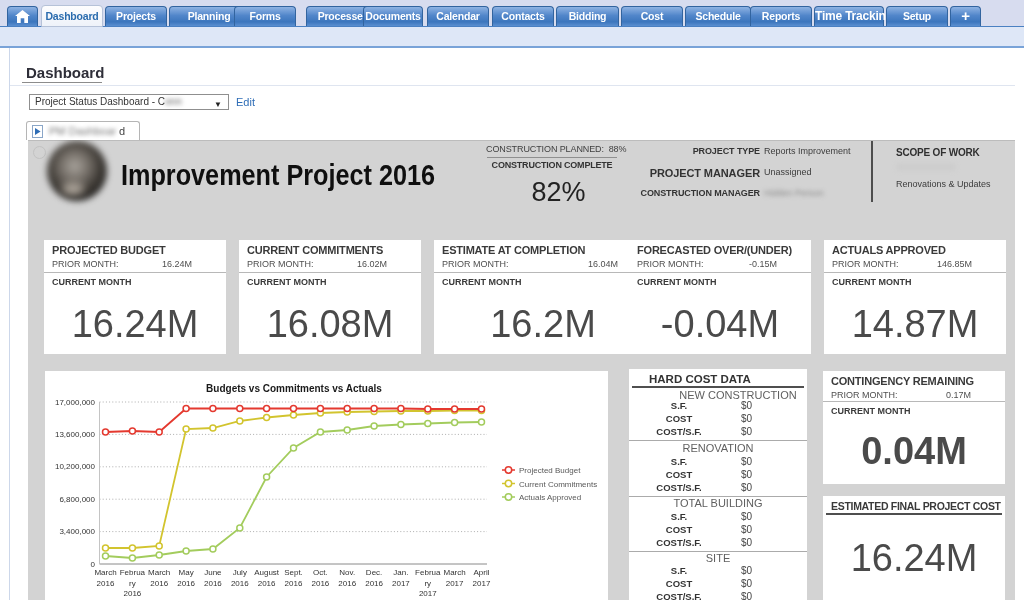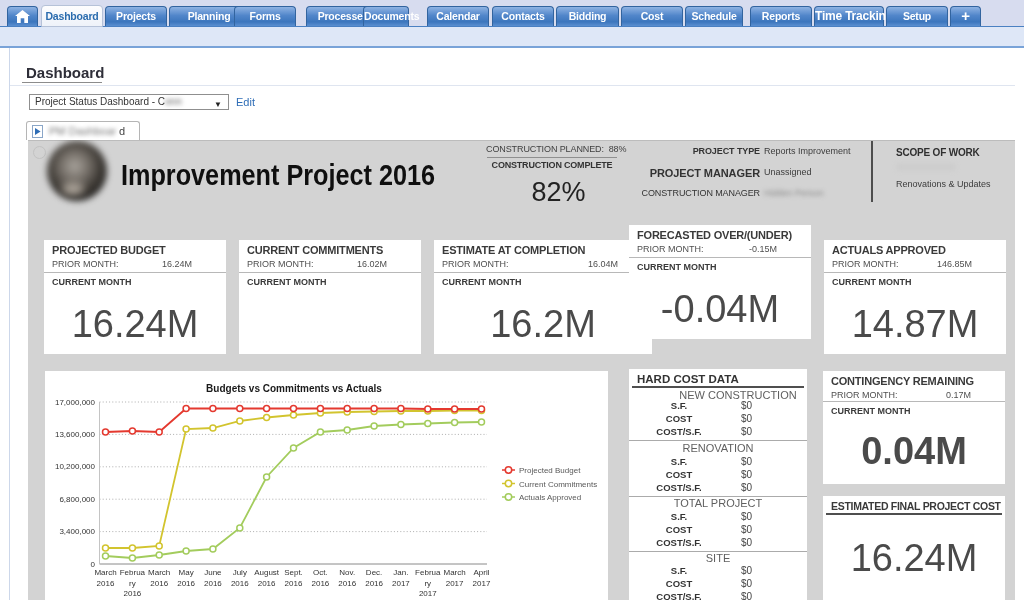--- a/index.html
+++ b/index.html
@@ -34,26 +34,26 @@
 <div class="tab" style="left:7px;width:31px;">
   <svg width="15" height="13" viewBox="0 0 15 13" style="margin-top:3px">
         <path d="M7.5 0 L15 6 L13 6 L13 13 L9.3 13 L9.3 8.2 L5.7 8.2 L5.7 13 L2 13 L2 6 L0 6 Z" fill="#fff"></path>
       </svg>
 </div>
 <div class="tab active" style="left:41px;width:62px;">Dashboard</div>
 <div class="tab" style="left:105px;width:62px;">Projects</div>
 <div class="tab" style="left:169px;width:80px;">Planning</div>
 <div class="tab" style="left:234px;width:62px;">Forms</div>
 <div class="tab" style="left:306px;width:68px;padding-left:6px;">Processes</div>
-<div class="tab" style="left:363px;width:46px;">Documents</div>
+<div class="tab" style="left:363px;width:60px;">Documents</div>
 <div class="tab" style="left:427px;width:62px;">Calendar</div>
 <div class="tab" style="left:492px;width:62px;">Contacts</div>
 <div class="tab" style="left:556px;width:63px;">Bidding</div>
 <div class="tab" style="left:621px;width:62px;">Cost</div>
-<div class="tab" style="left:685px;width:58px;">Schedule</div>
+<div class="tab" style="left:685px;width:66px;">Schedule</div>
 <div class="tab" style="left:750px;width:62px;">Reports</div>
 <div class="tab" style="left:814px;width:70px;font-size:12px;">Time Tracking</div>
 <div class="tab" style="left:886px;width:62px;">Setup</div>
 <div class="tab" style="left:950px;width:31px;font-size:15px;line-height:18px;">+</div>
 <div class="abs" style="left:9px;top:48px;width:1px;height:552px;background:#ccd7ea"></div>
 <div class="abs" style="left:10px;top:85px;width:1005px;height:1px;background:#dfe5f0"></div>
 <div class="abs" style="left:26px;top:64px;font-size:15px;font-weight:bold;color:#2e2e38;">Dashboard</div>
 <div class="abs" style="left:22px;top:82px;width:80px;height:1px;background:#8c8c8c"></div>
 <div class="abs" style="left:29px;top:94px;width:200px;height:16px;background:#fff;border:1px solid #8f8f8f;font-size:11px;color:#333;line-height:14px;padding-left:5px;white-space:nowrap;overflow:hidden;font-size:10px;">Project Status Dashboard - C<span class="blur" style="color:#666;">onn</span><span style="position:absolute;right:6px;top:3px;font-size:8px;color:#222;">▼</span></div>
 <div class="abs" style="left:236px;top:96px;font-size:11px;color:#2e6db6;">Edit</div>
@@ -75,48 +75,49 @@
 
 <div class="abs" style="left:486px;top:144px;width:132px;text-align:center;font-size:9px;letter-spacing:-0.1px;color:#3f3f3f;white-space:nowrap;">CONSTRUCTION PLANNED:&nbsp; 88%</div>
 <div class="abs" style="left:487px;top:157px;width:130px;height:1px;background:#8f8f8f;"></div>
 <div class="abs" style="left:486px;top:160px;width:132px;text-align:center;font-size:9px;font-weight:bold;color:#333;letter-spacing:-0.2px;white-space:nowrap;">CONSTRUCTION COMPLETE</div>
 <div class="abs" style="left:486px;top:177px;width:145px;text-align:center;font-size:27px;color:#222;">82%</div>
 
 <div class="abs" style="left:560px;top:146px;width:200px;text-align:right;font-size:9px;font-weight:bold;color:#333;letter-spacing:-0.1px;">PROJECT TYPE</div>
 <div class="abs" style="left:764px;top:146px;font-size:9px;color:#3c3c3c;">Reports Improvement</div>
 <div class="abs" style="left:560px;top:167px;width:200px;text-align:right;font-size:11px;font-weight:bold;color:#333;letter-spacing:-0.1px;">PROJECT MANAGER</div>
 <div class="abs" style="left:764px;top:167px;font-size:9px;color:#3c3c3c;">Unassigned</div>
-<div class="abs" style="left:560px;top:188px;width:200px;text-align:right;font-size:9px;font-weight:normal;color:#333;letter-spacing:-0.1px;">CONSTRUCTION MANAGER</div>
+<div class="abs" style="left:560px;top:188px;width:200px;text-align:right;font-size:9px;font-weight:bold;color:#333;letter-spacing:-0.1px;">CONSTRUCTION MANAGER</div>
 <div class="abs blur" style="left:764px;top:188px;font-size:9px;color:#8a8a8a;">Hidden Person</div>
 
 <div class="abs" style="left:871px;top:141px;width:1.5px;height:61px;background:#4d4d4d;"></div>
 <div class="abs" style="left:896px;top:147px;font-size:10px;font-weight:bold;color:#2f2f2f;letter-spacing:-0.2px;">SCOPE OF WORK</div>
 <div class="abs blur" style="left:896px;top:163px;width:60px;height:8px;background:#cbcbcb;border-radius:3px;opacity:.7;"></div>
 <div class="abs" style="left:896px;top:179px;font-size:9px;color:#3c3c3c;">Renovations &amp; Updates</div>
 <div class="card" style="left:44px;top:240px;width:182px;height:114px;">
   <div class="ct">PROJECTED BUDGET</div>
   <div class="pm">PRIOR MONTH:<span class="pv">16.24M</span></div>
   <div class="sep"></div>
       <div class="cm">CURRENT MONTH</div>
   <div class="big">16.24M</div>
 </div>
 <div class="card" style="left:239px;top:240px;width:182px;height:114px;">
   <div class="ct">CURRENT COMMITMENTS</div>
   <div class="pm">PRIOR MONTH:<span class="pv">16.02M</span></div>
   <div class="sep"></div>
       <div class="cm">CURRENT MONTH</div>
+  <div class="big">16.08M</div>
 </div>
 <div class="card" style="left:434px;top:240px;width:218px;height:114px;">
   <div class="ct">ESTIMATE AT COMPLETION</div>
   <div class="pm">PRIOR MONTH:<span class="pv">16.04M</span></div>
   <div class="sep"></div>
       <div class="cm">CURRENT MONTH</div>
   <div class="big">16.2M</div>
 </div>
-<div class="card" style="left:629px;top:225px;width:182px;height:114px;">
+<div class="card" style="left:629px;top:240px;width:182px;height:114px;">
   <div class="ct">FORECASTED OVER/(UNDER)</div>
   <div class="pm">PRIOR MONTH:<span class="pv">-0.15M</span></div>
   <div class="sep"></div>
       <div class="cm">CURRENT MONTH</div>
   <div class="big">-0.04M</div>
 </div>
 <div class="card" style="left:824px;top:240px;width:182px;height:114px;">
   <div class="ct">ACTUALS APPROVED</div>
   <div class="pm">PRIOR MONTH:<span class="pv">146.85M</span></div>
   <div class="sep"></div>
@@ -223,39 +224,39 @@
 <circle cx="463.5" cy="99.0" r="3.2" fill="#fff" stroke="#e4392f" stroke-width="1.5"></circle>
 <text x="474.0" y="102.0" font-size="8" fill="#595959">Projected Budget</text>
 <line x1="457.0" y1="112.5" x2="470.0" y2="112.5" stroke="#d2c42e" stroke-width="1.5"></line>
 <circle cx="463.5" cy="112.5" r="3.2" fill="#fff" stroke="#d2c42e" stroke-width="1.5"></circle>
 <text x="474.0" y="115.5" font-size="8" fill="#595959">Current Commitments</text>
 <line x1="457.0" y1="126.0" x2="470.0" y2="126.0" stroke="#a3cc5d" stroke-width="1.5"></line>
 <circle cx="463.5" cy="126.0" r="3.2" fill="#fff" stroke="#a3cc5d" stroke-width="1.5"></circle>
 <text x="474.0" y="129.0" font-size="8" fill="#595959">Actuals Approved</text>
 </svg>
 <div class="card" style="left:629px;top:369px;width:178px;height:231px;overflow:hidden;">
-<div class="abs" style="left:8px;top:4px;font-size:11.5px;font-weight:bold;color:#333;">HARD COST DATA</div>
+<div class="abs" style="left:20px;top:4px;font-size:11.5px;font-weight:bold;color:#333;">HARD COST DATA</div>
 <div class="abs" style="left:3px;right:3px;top:17px;height:2px;background:#4f4f4f;"></div>
 <div class="abs" style="left:0;right:0;top:20px;text-align:center;font-size:11px;color:#5f5f5f;margin-left:40px;">NEW CONSTRUCTION</div>
 <div class="abs" style="left:0;top:31px;width:100px;text-align:center;font-size:9.5px;font-weight:bold;color:#333;">S.F.</div>
 <div class="abs" style="left:112px;top:31px;font-size:10px;color:#444;">$0</div>
 <div class="abs" style="left:0;top:44px;width:100px;text-align:center;font-size:9.5px;font-weight:bold;color:#333;">COST</div>
 <div class="abs" style="left:112px;top:44px;font-size:10px;color:#444;">$0</div>
 <div class="abs" style="left:0;top:57px;width:100px;text-align:center;font-size:9.5px;font-weight:bold;color:#333;">COST/S.F.</div>
 <div class="abs" style="left:112px;top:57px;font-size:10px;color:#444;">$0</div>
 <div class="abs" style="left:0;right:0;top:71px;height:1px;background:#ababab;"></div>
 <div class="abs" style="left:0;right:0;top:73px;text-align:center;font-size:11px;color:#5f5f5f;">RENOVATION</div>
 <div class="abs" style="left:0;top:87px;width:100px;text-align:center;font-size:9.5px;font-weight:bold;color:#333;">S.F.</div>
 <div class="abs" style="left:112px;top:87px;font-size:10px;color:#444;">$0</div>
 <div class="abs" style="left:0;top:100px;width:100px;text-align:center;font-size:9.5px;font-weight:bold;color:#333;">COST</div>
 <div class="abs" style="left:112px;top:100px;font-size:10px;color:#444;">$0</div>
 <div class="abs" style="left:0;top:113px;width:100px;text-align:center;font-size:9.5px;font-weight:bold;color:#333;">COST/S.F.</div>
 <div class="abs" style="left:112px;top:113px;font-size:10px;color:#444;">$0</div>
 <div class="abs" style="left:0;right:0;top:127px;height:1px;background:#ababab;"></div>
-<div class="abs" style="left:0;right:0;top:128px;text-align:center;font-size:11px;color:#5f5f5f;">TOTAL PROJECT</div>
+<div class="abs" style="left:0;right:0;top:128px;text-align:center;font-size:11px;color:#5f5f5f;">TOTAL BUILDING</div>
 <div class="abs" style="left:0;top:142px;width:100px;text-align:center;font-size:9.5px;font-weight:bold;color:#333;">S.F.</div>
 <div class="abs" style="left:112px;top:142px;font-size:10px;color:#444;">$0</div>
 <div class="abs" style="left:0;top:155px;width:100px;text-align:center;font-size:9.5px;font-weight:bold;color:#333;">COST</div>
 <div class="abs" style="left:112px;top:155px;font-size:10px;color:#444;">$0</div>
 <div class="abs" style="left:0;top:168px;width:100px;text-align:center;font-size:9.5px;font-weight:bold;color:#333;">COST/S.F.</div>
 <div class="abs" style="left:112px;top:168px;font-size:10px;color:#444;">$0</div>
 <div class="abs" style="left:0;right:0;top:182px;height:1px;background:#ababab;"></div>
 <div class="abs" style="left:0;right:0;top:183px;text-align:center;font-size:11px;color:#5f5f5f;">SITE</div>
 <div class="abs" style="left:0;top:196px;width:100px;text-align:center;font-size:9.5px;font-weight:bold;color:#333;">S.F.</div>
 <div class="abs" style="left:112px;top:196px;font-size:10px;color:#444;">$0</div>

